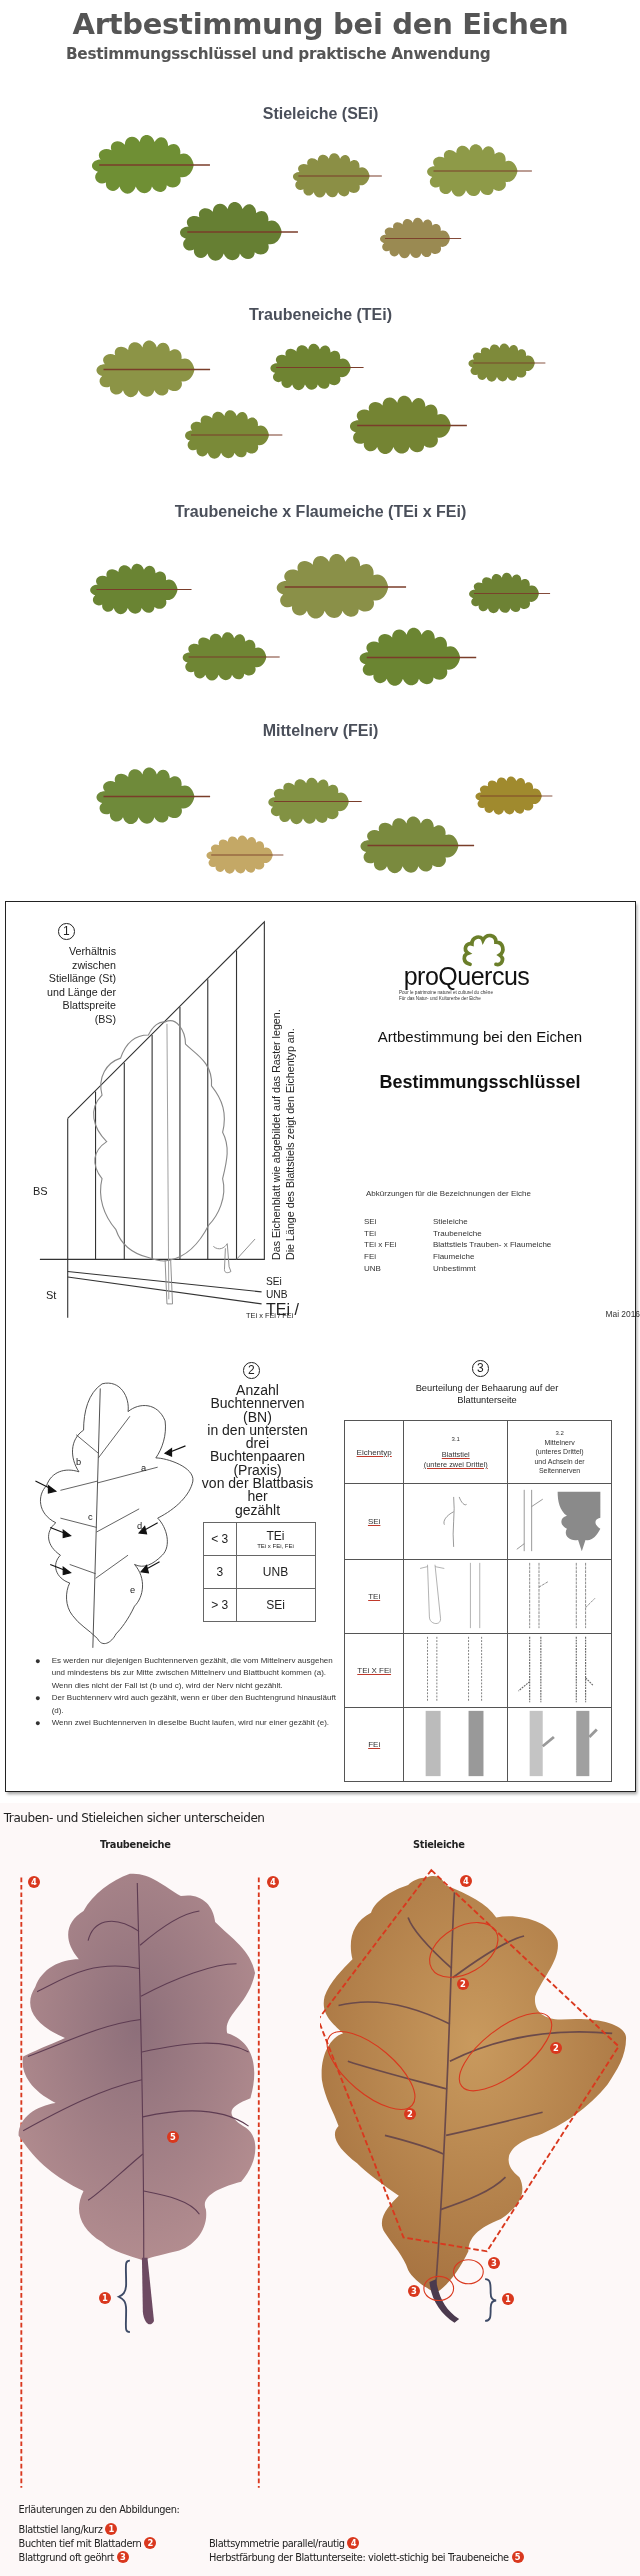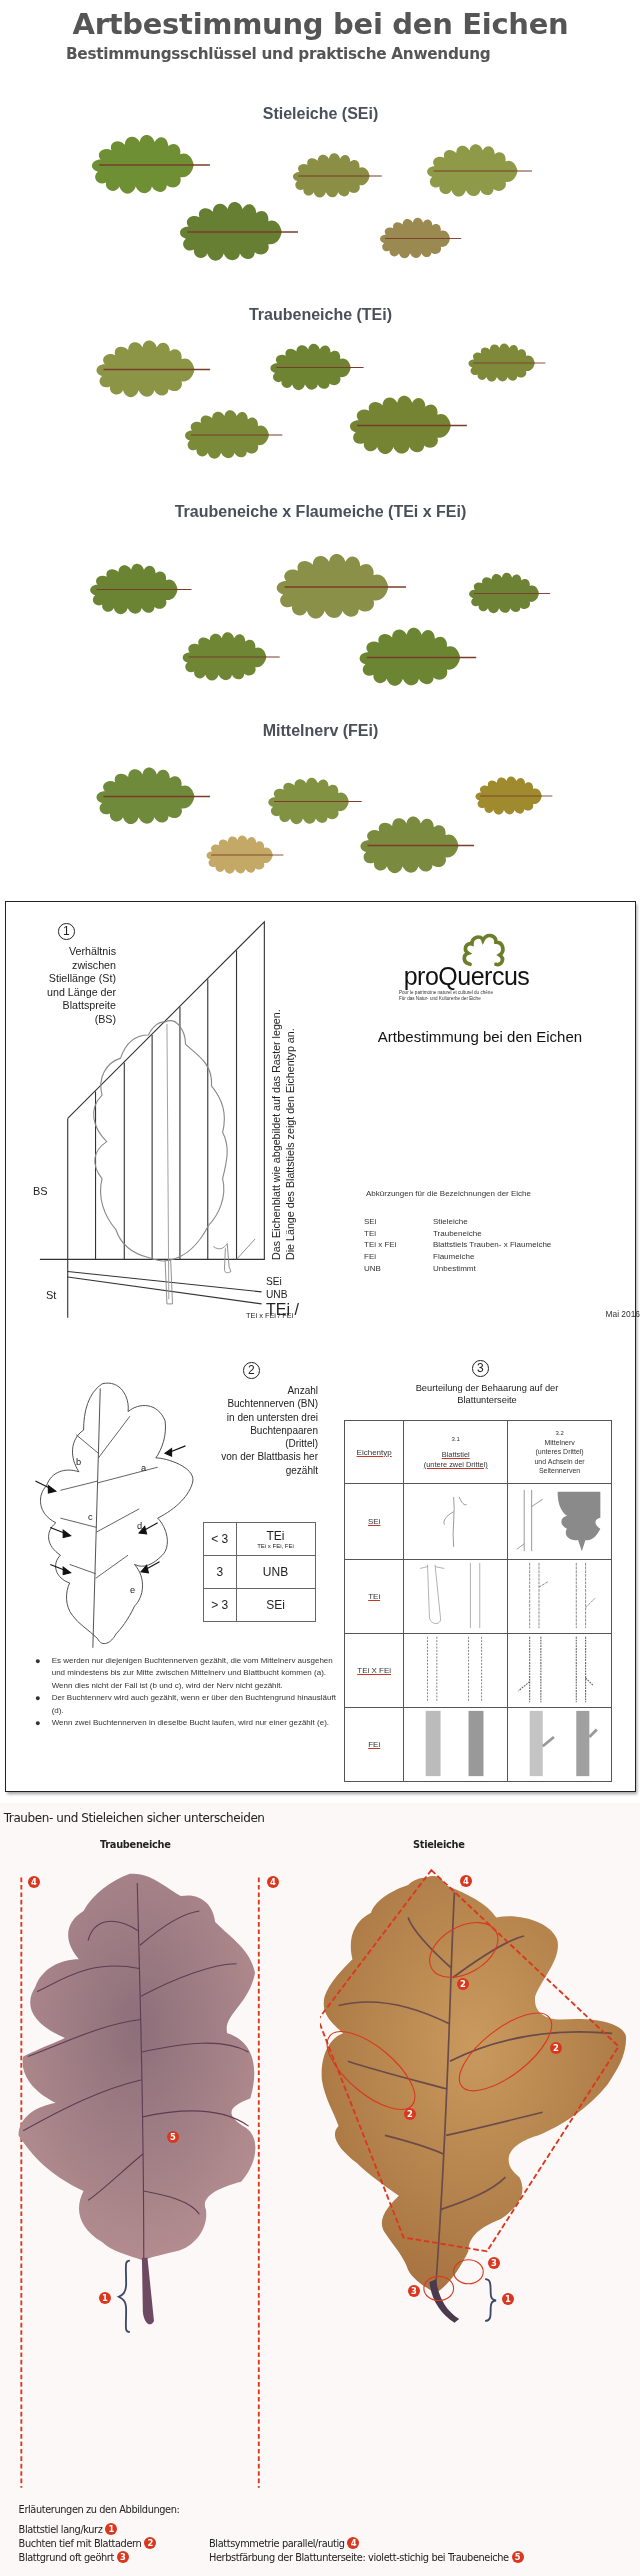--- a/index.html
+++ b/index.html
@@ -164,39 +164,40 @@
   <path d="M14,36 C6,34 6,26 12,24 C6,20 10,12 16,14 C16,6 26,4 28,10 C32,2 42,4 42,12 C50,12 52,22 46,26 C52,30 48,38 42,36" fill="none" stroke="#6b7f2a" stroke-width="4" stroke-linecap="round"></path>
 </svg>
 <div class="doc-text" style="left:397px;top:962px;width:139px;text-align:center;font-size:25px;letter-spacing:-0.5px;color:#111">proQuercus</div>
 <div class="doc-text" style="left:399px;top:990px;width:139px;font-size:4.6px;line-height:5.6px;color:#333">
   <div>Pour le patrimoine naturel et culturel du chêne</div>
   <div>Für das Natur- und Kulturerbe der Eiche</div>
 </div>
 
 <div class="doc-text" style="left:320px;top:1028px;width:320px;text-align:center;font-size:15px;color:#111">Artbestimmung bei den Eichen</div>
 <div class="doc-text" style="left:320px;top:1072px;width:320px;text-align:center;font-size:18px;font-weight:bold;color:#111;line-height:21.4px">
+  <div>Bestimmungsschlüssel</div>
 </div>
 
 <div class="doc-text" style="left:366px;top:1189px;font-size:8px;color:#333">Abkürzungen für die Bezeichnungen der Eiche</div>
 <div class="doc-text" style="left:364px;top:1216px;font-size:8px;line-height:11.7px;color:#333">
   <div><span style="display:inline-block;width:69px">SEi</span><span>Stieleiche</span></div>
   <div><span style="display:inline-block;width:69px">TEi</span><span>Traubeneiche</span></div>
   <div><span style="display:inline-block;width:69px">TEi x FEi</span><span>Blattstiels Trauben- x Flaumeiche</span></div>
   <div><span style="display:inline-block;width:69px">FEi</span><span>Flaumeiche</span></div>
   <div><span style="display:inline-block;width:69px">UNB</span><span>Unbestimmt</span></div>
 </div>
 <div class="doc-text" style="left:320px;top:1309px;width:320px;text-align:right;font-size:8.4px;color:#333">Mai 2016</div>
 
 <div class="circ-num" style="left:243px;top:1362px">2</div>
-<div class="doc-text" style="left:197px;top:1384px;width:121px;text-align:right;font-size:10px;line-height:13.3px">
+<div class="doc-text" style="left:197px;top:1384px;width:121px;text-align:center;font-size:14px;line-height:13.3px">
   <div>Anzahl</div>
   <div>Buchtennerven (BN)</div>
   <div>in den untersten drei</div>
   <div>Buchtenpaaren</div>
-  <div>(Drittel)</div>
+  <div>(Praxis)</div>
   <div>von der Blattbasis her</div>
   <div>gezählt</div>
 </div>
 
 <svg class="abs" style="left:28px;top:1379px" width="176" height="269" viewBox="0 0 190 290">
   <path d="M80,5 C100,0 110,20 108,35 C120,25 140,25 148,45 C150,60 145,75 138,85 C150,85 180,95 178,110 C175,125 160,140 140,150 C150,160 155,180 145,190 C135,200 125,205 115,200 C128,215 125,235 115,245 C108,260 100,270 95,275 C90,285 80,290 75,280 C65,270 55,265 48,255 C40,245 40,230 45,220 C30,215 25,200 35,190 C20,180 18,165 30,155 C10,145 10,125 20,115 C25,100 40,95 55,100 C45,85 45,65 60,55 C60,35 65,15 80,5 Z" fill="none" stroke="#444" stroke-width="1"></path>
   <line x1="78" y1="10" x2="70" y2="290" stroke="#444" stroke-width="1"></line>
   <line x1="76" y1="80" x2="52" y2="60" stroke="#444" stroke-width="0.9"></line>
   <line x1="76" y1="85" x2="110" y2="40" stroke="#444" stroke-width="0.9"></line>
   <line x1="75" y1="110" x2="35" y2="120" stroke="#444" stroke-width="0.9"></line>

